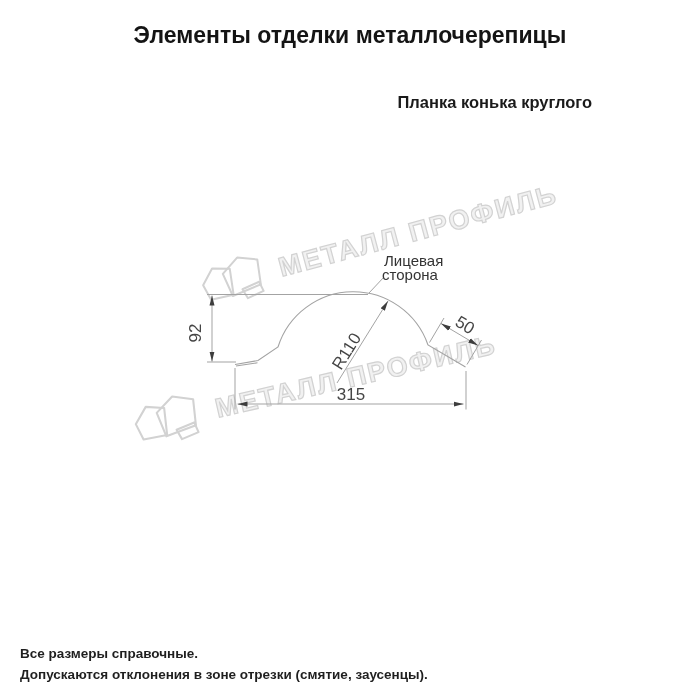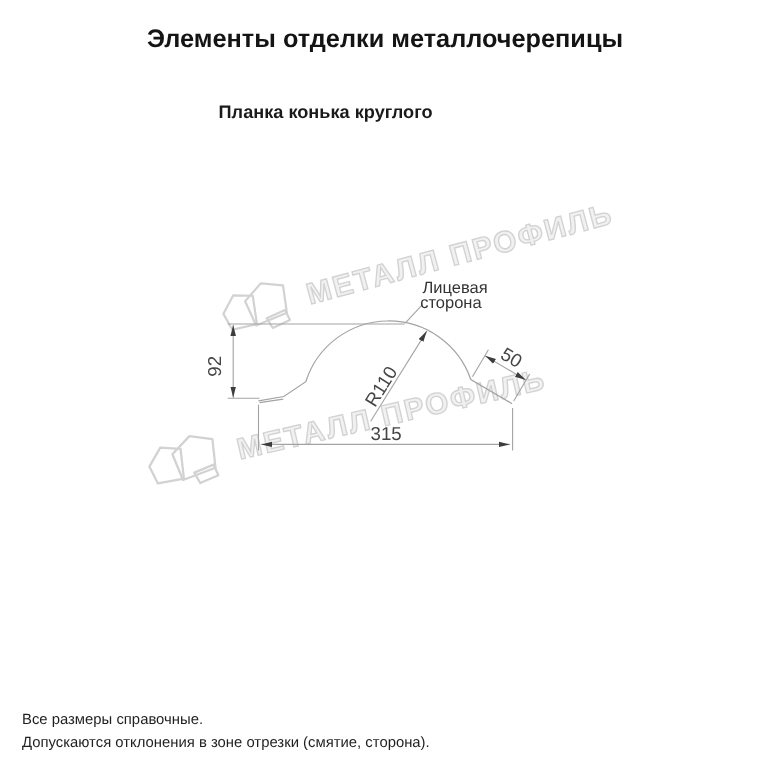--- a/index.html
+++ b/index.html
@@ -6,39 +6,39 @@
   body{
     width:700px;height:700px;position:relative;overflow:hidden;
     background:#ffffff;font-family:"Liberation Sans",sans-serif;
   }
   .page-title{
     position:absolute;top:22px;left:0;width:700px;margin:0;
     text-align:center;font-size:23px;font-weight:bold;color:#141414;
   }
   .product-name{
     position:absolute;top:93px;left:0;width:592px;
-    text-align:center;font-size:16.5px;font-weight:bold;color:#1a1a1a;line-height:19px;
+    text-align:right;font-size:16.5px;font-weight:bold;color:#1a1a1a;line-height:19px;
   }
   .watermark{
     position:absolute;display:flex;align-items:center;gap:7px;
     transform-origin:left center;z-index:1;pointer-events:none;
   }
   .wm-upper{left:201px;top:265px;transform:rotate(-15deg);}
   .wm-lower{left:133px;top:403px;transform:rotate(-13deg);}
   .wm-text{
     font-size:27px;font-weight:bold;letter-spacing:2px;white-space:nowrap;
     color:#f1f1f1;-webkit-text-stroke:1.2px #d2d2d2;
   }
   .wm-logo{flex:0 0 auto;}
   .drawing-svg{position:absolute;left:0;top:0;z-index:2;}
   .dim-text{font-size:17px;fill:#454545;}
   .label-text{font-size:15px;fill:#333333;}
   .notes{
     position:absolute;left:20px;top:643px;z-index:3;
-    font-size:13.5px;line-height:21px;color:#1f1f1f;
+    font-size:13.5px;line-height:21px;color:#1f1f1f;font-weight:bold;
   }
 </style>
 </head>
 <body>
 
 <h1 class="page-title">Элементы отделки металлочерепицы</h1>
 
 <div class="product-name">
   <div>Планка конька круглого</div>
 </div>
@@ -101,14 +101,14 @@
   <line stroke="#a3a3a3" stroke-width="1" x1="337" y1="383" x2="388" y2="301" marker-end="url(#arr)"></line>
   <text class="dim-text" x="341" y="371" transform="rotate(-58 341 371)">R110</text>
 
   <line stroke="#a3a3a3" stroke-width="1" x1="369" y1="293" x2="384" y2="277"></line>
   <text class="label-text" x="384" y="266">Лицевая</text>
   <text class="label-text" x="382" y="280">сторона</text>
 </svg>
 
 <div class="notes">
   <div>Все размеры справочные.</div>
-  <div>Допускаются отклонения в зоне отрезки (смятие, сторона).</div>
+  <div>Допускаются отклонения в зоне отрезки (смятие, заусенцы).</div>
 </div>
 
 </body></html>

